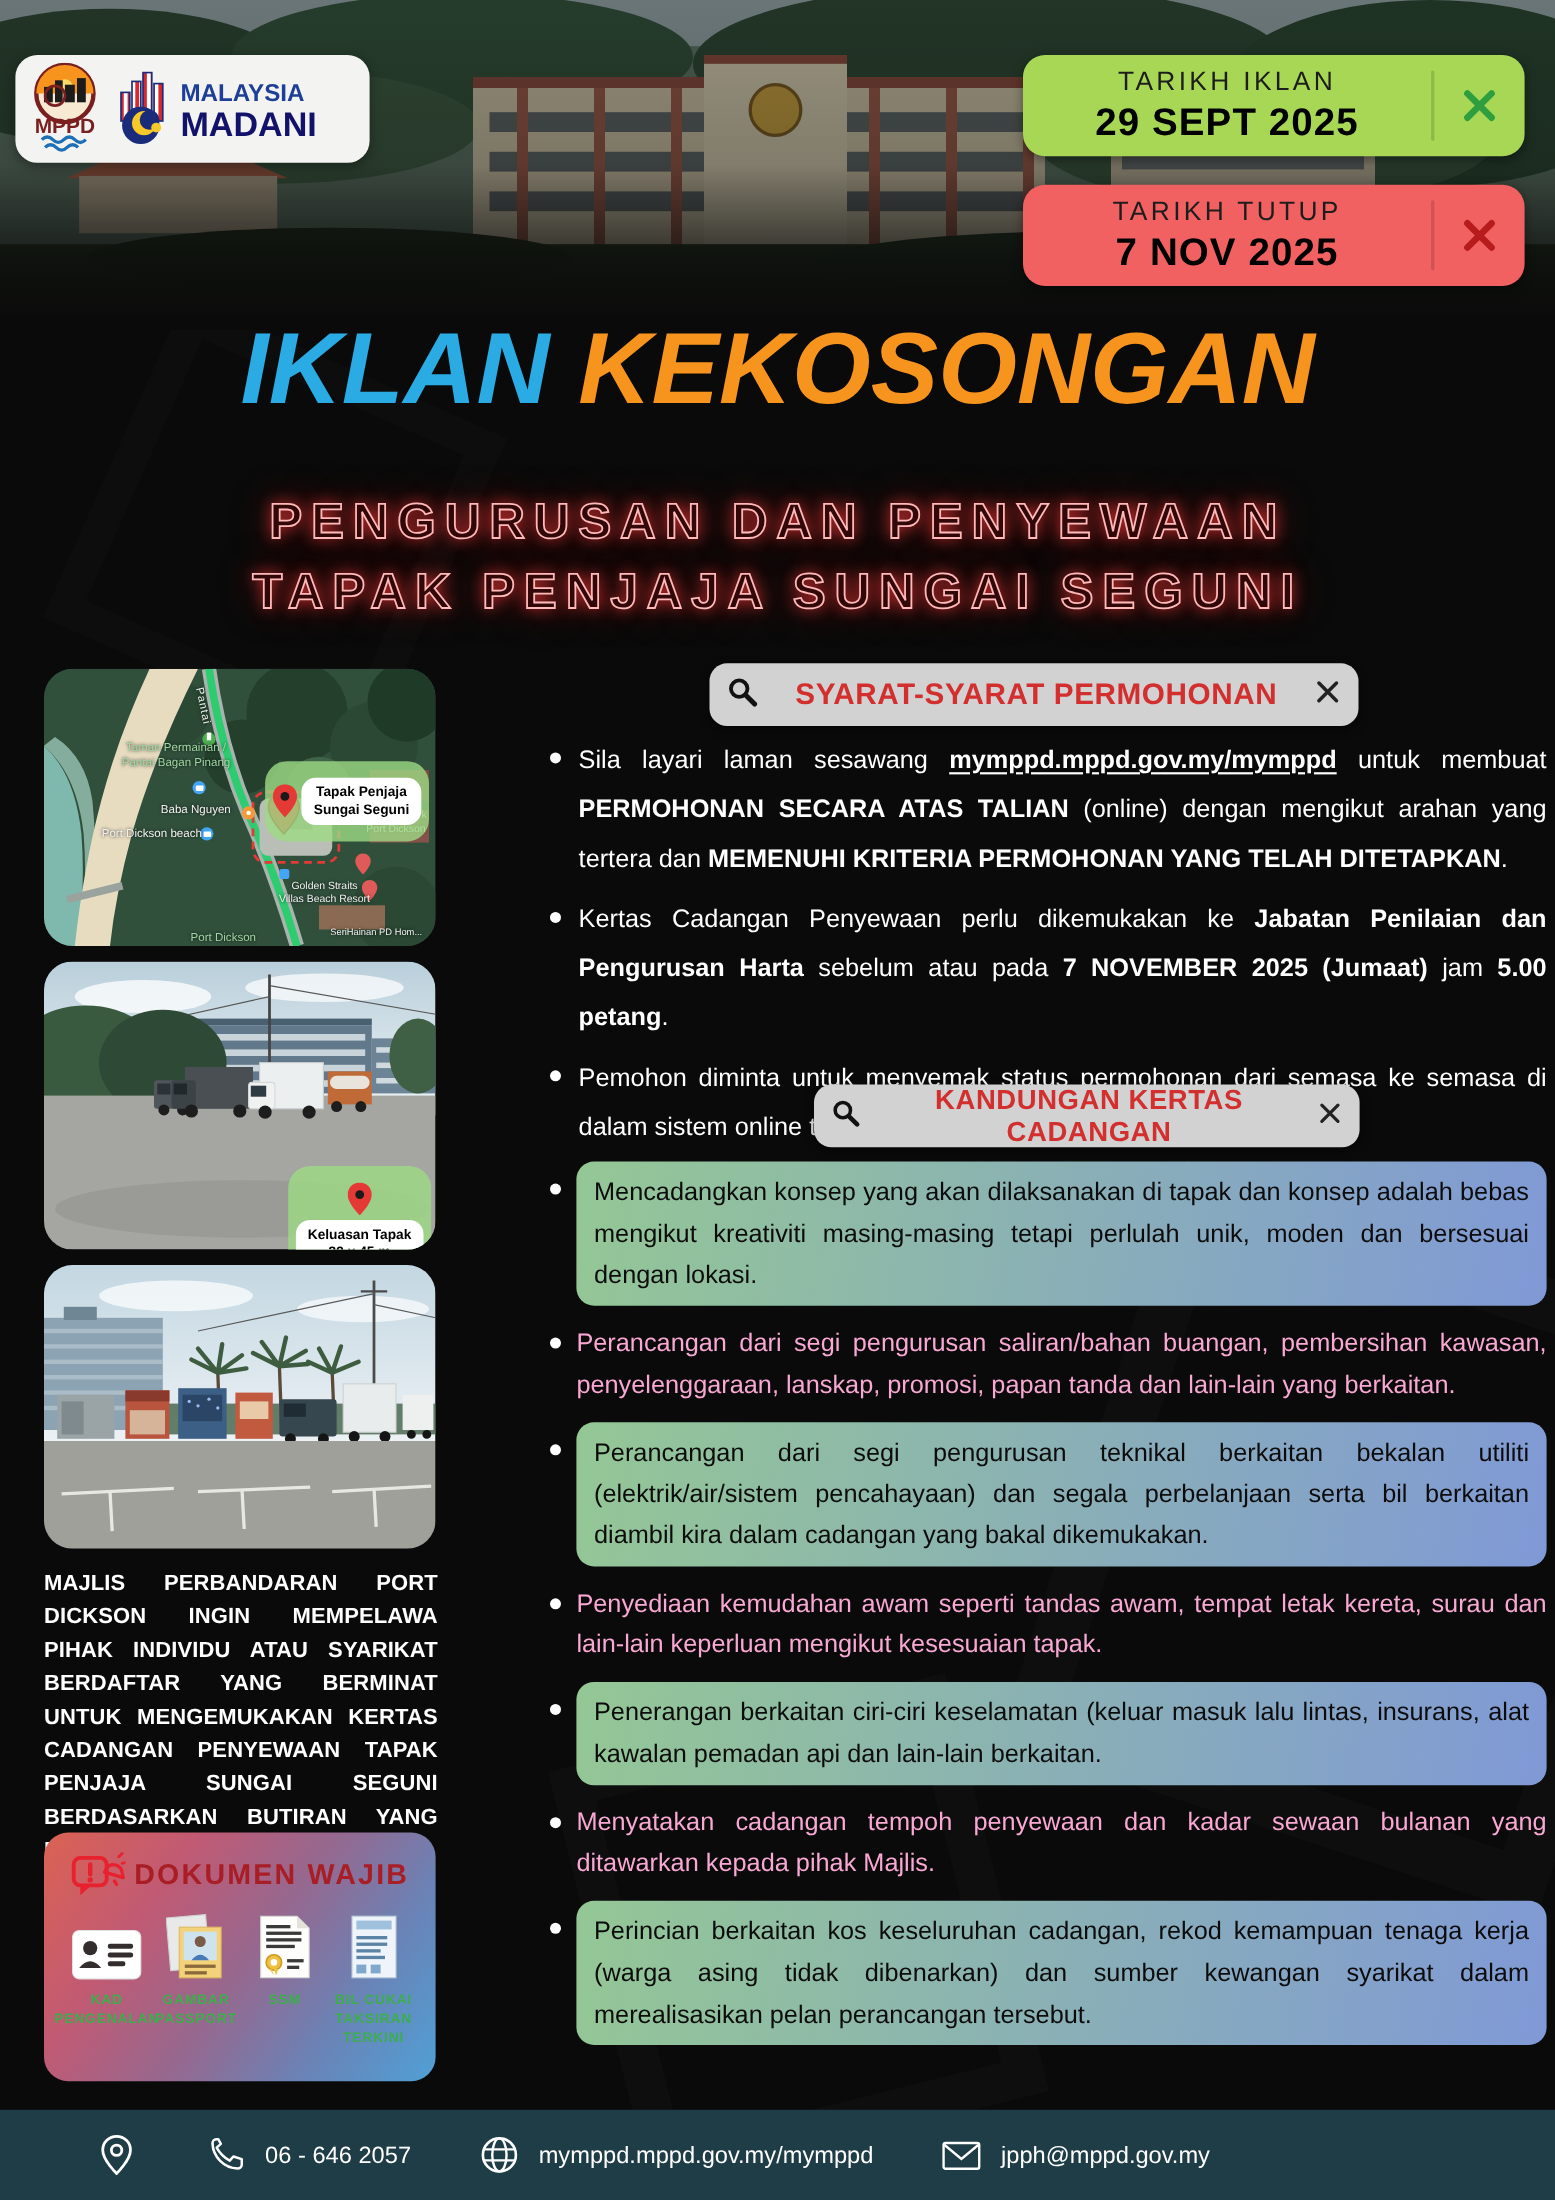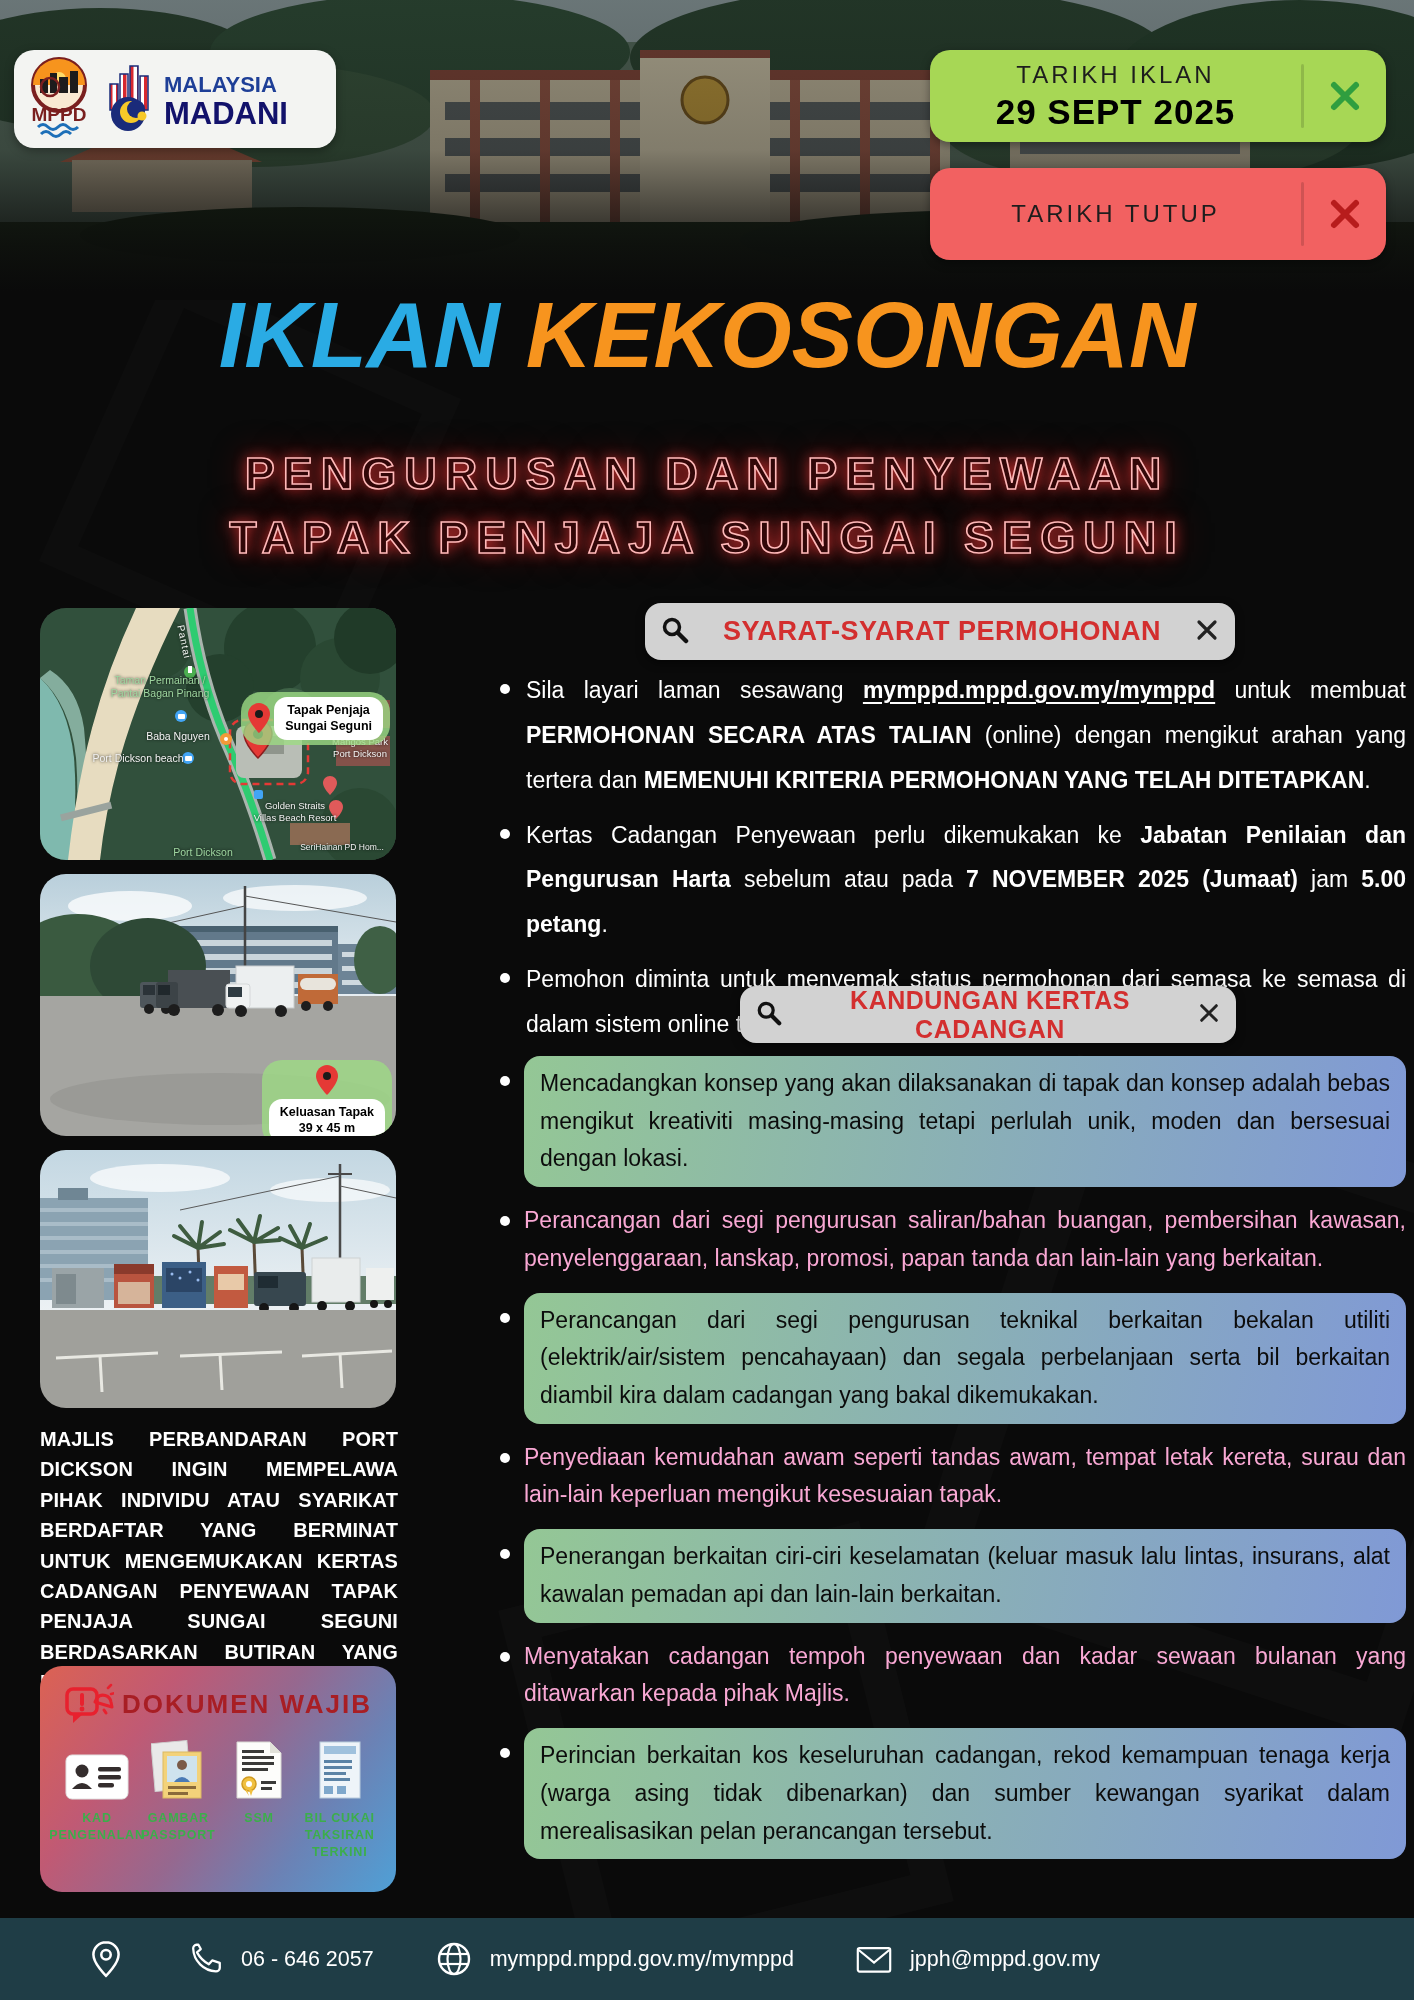--- a/index.html
+++ b/index.html
@@ -49,21 +49,21 @@
   .photo2-card{top:874px;height:262px;}
   .photo3-card{top:1150px;height:258px;}
   .card svg{display:block;}
   .map-label{position:absolute;font-size:10.5px;line-height:1.25;text-shadow:0 0 3px rgba(0,0,0,.85);
     white-space:pre-line;text-align:center;}
   .map-label.green{color:#9fd6a0;}
   .map-label.white{color:#f2f2f2;}
   .road-label{position:absolute;left:146px;top:16px;color:#eef2ee;font-size:10px;transform:rotate(78deg);
     transform-origin:left top;letter-spacing:1px;text-shadow:0 0 3px rgba(0,0,0,.8);}
   .pin-callout{position:absolute;display:flex;align-items:center;gap:4px;
-    background:rgba(158,219,133,.8);border-radius:20px;padding:5px 7px;}
+    background:rgba(158,219,133,.8);border-radius:20px;padding:15px 7px;}
   .pin-callout .pill{background:#fff;color:#000;font-weight:bold;font-size:12.5px;line-height:1.3;
     border-radius:13px;padding:5px 11px;text-align:center;white-space:pre-line;}
   .callout-map{top:84px;right:6px;}
   .callout-keluasan{top:186px;right:4px;flex-direction:column;}
 
   
   .intro{position:absolute;left:40px;top:1424px;width:358px;font-size:20px;font-weight:bold;
     line-height:1.52;text-align:justify;color:#fff;letter-spacing:0.1px;}
 
   
@@ -194,20 +194,21 @@
     <div class="date-div"></div>
     <div class="date-x">
       <svg width="34" height="34" viewBox="0 0 34 34">
           <path d="M6,6 L28,28 M28,6 L6,28" stroke="#2f9e3f" stroke-width="6" stroke-linecap="round"></path>
         </svg>
     </div>
   </div>
   <div class="date-box red">
     <div class="date-main">
       <div class="date-label">TARIKH TUTUP</div>
+      <div class="date-value">7 NOV 2025</div>
     </div>
     <div class="date-div"></div>
     <div class="date-x">
       <svg width="34" height="34" viewBox="0 0 34 34">
           <path d="M6,6 L28,28 M28,6 L6,28" stroke="#b71c1c" stroke-width="6" stroke-linecap="round"></path>
         </svg>
     </div>
   </div>
 
   <div class="main-title">

